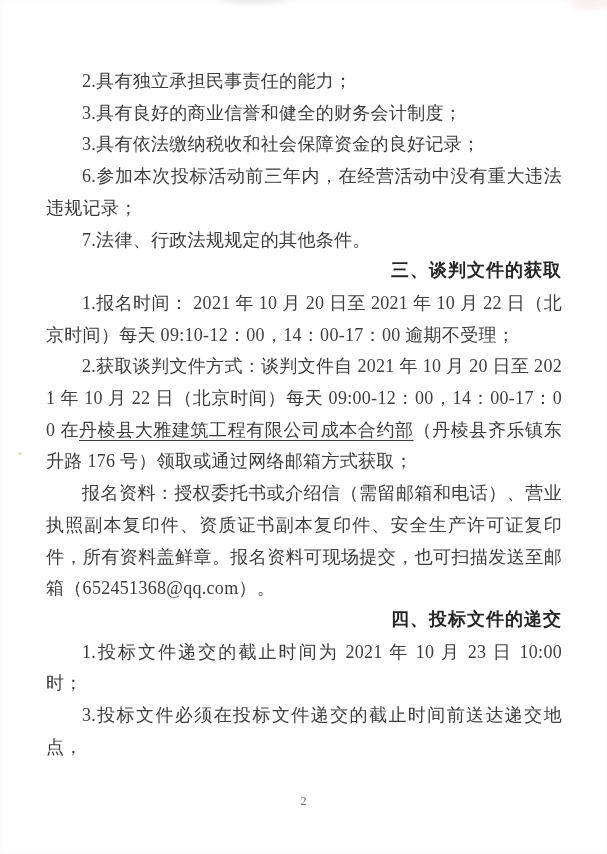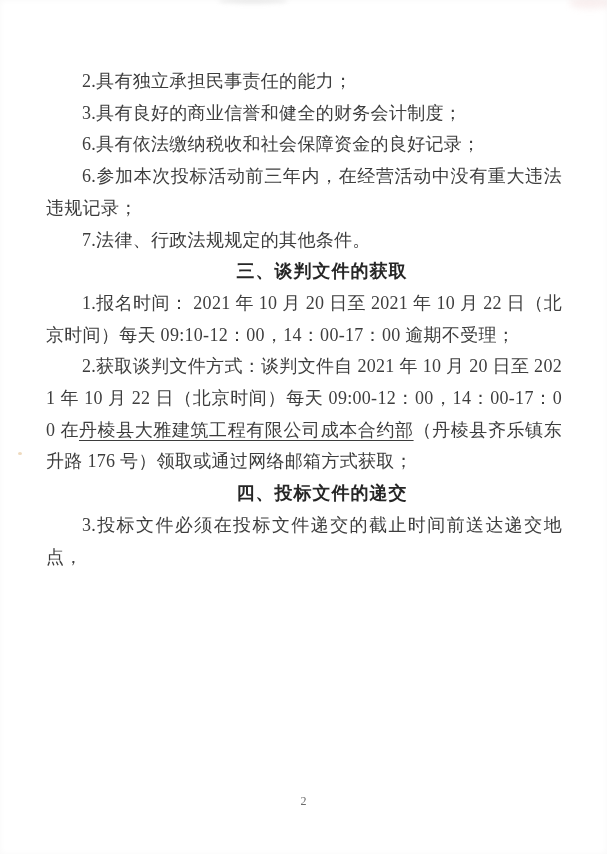--- a/index.html
+++ b/index.html
@@ -35,22 +35,23 @@
     line-height: 31.7px;
     letter-spacing: 0.3px;
     text-align: justify;
     text-indent: 2em;
     color: var(--text-color);
     word-break: break-all;
   }
   .content p.heading {
     font-weight: bold;
     color: var(--heading-color);
-    text-align: center;
+    text-align: right;
     letter-spacing: 1px;
+    font-family: Liberation Mono, monospace;
   }
   .underline {
     text-decoration: underline;
     text-underline-offset: 4px;
     text-decoration-thickness: 1px;
   }
   .page-number {
     position: absolute;
     top: 794px;
     left: 0;
@@ -89,23 +90,25 @@
 </head>
 <body>
 
 <div class="page">
   <div class="smudge-top"></div>
   <div class="smudge-corner"></div>
   <div class="speck"></div>
   <div class="content">
       <p class="body-para"><span>2.具有独立承担民事责任的能力；</span></p>
       <p class="body-para"><span>3.具有良好的商业信誉和健全的财务会计制度；</span></p>
-      <p class="body-para"><span>6.具有依法缴纳税收和社会保障资金的良好记录；</span></p>
+      <p class="body-para"><span>3.具有依法缴纳税收和社会保障资金的良好记录；</span></p>
       <p class="body-para"><span>6.参加本次投标活动前三年内，在经营活动中没有重大违法违规记录；</span></p>
       <p class="body-para"><span>7.法律、行政法规规定的其他条件。</span></p>
       <p class="heading"><span>三、谈判文件的获取</span></p>
       <p class="body-para"><span>1.报名时间： 2021 年 10 月 20 日至 2021 年 10 月 22 日（北京时间）每天 09:10-12：00，14：00-17：00 逾期不受理；</span></p>
       <p class="body-para"><span>2.获取谈判文件方式：谈判文件自 2021 年 10 月 20 日至 2021 年 10 月 22 日（北京时间）每天 09:00-12：00，14：00-17：00 在</span><span class="underline">丹棱县大雅建筑工程有限公司成本合约部</span><span>（丹棱县齐乐镇东升路 176 号）领取或通过网络邮箱方式获取；</span></p>
+      <p class="body-para"><span>报名资料：授权委托书或介绍信（需留邮箱和电话）、营业执照副本复印件、资质证书副本复印件、安全生产许可证复印件，所有资料盖鲜章。报名资料可现场提交，也可扫描发送至邮箱（652451368@qq.com）。</span></p>
       <p class="heading"><span>四、投标文件的递交</span></p>
+      <p class="body-para"><span>1.投标文件递交的截止时间为 2021 年 10 月 23 日 10:00 时；</span></p>
       <p class="body-para"><span>3.投标文件必须在投标文件递交的截止时间前送达递交地点，</span></p>
     </div>
   <div class="page-number">2</div>
 </div>
 
 </body></html>

